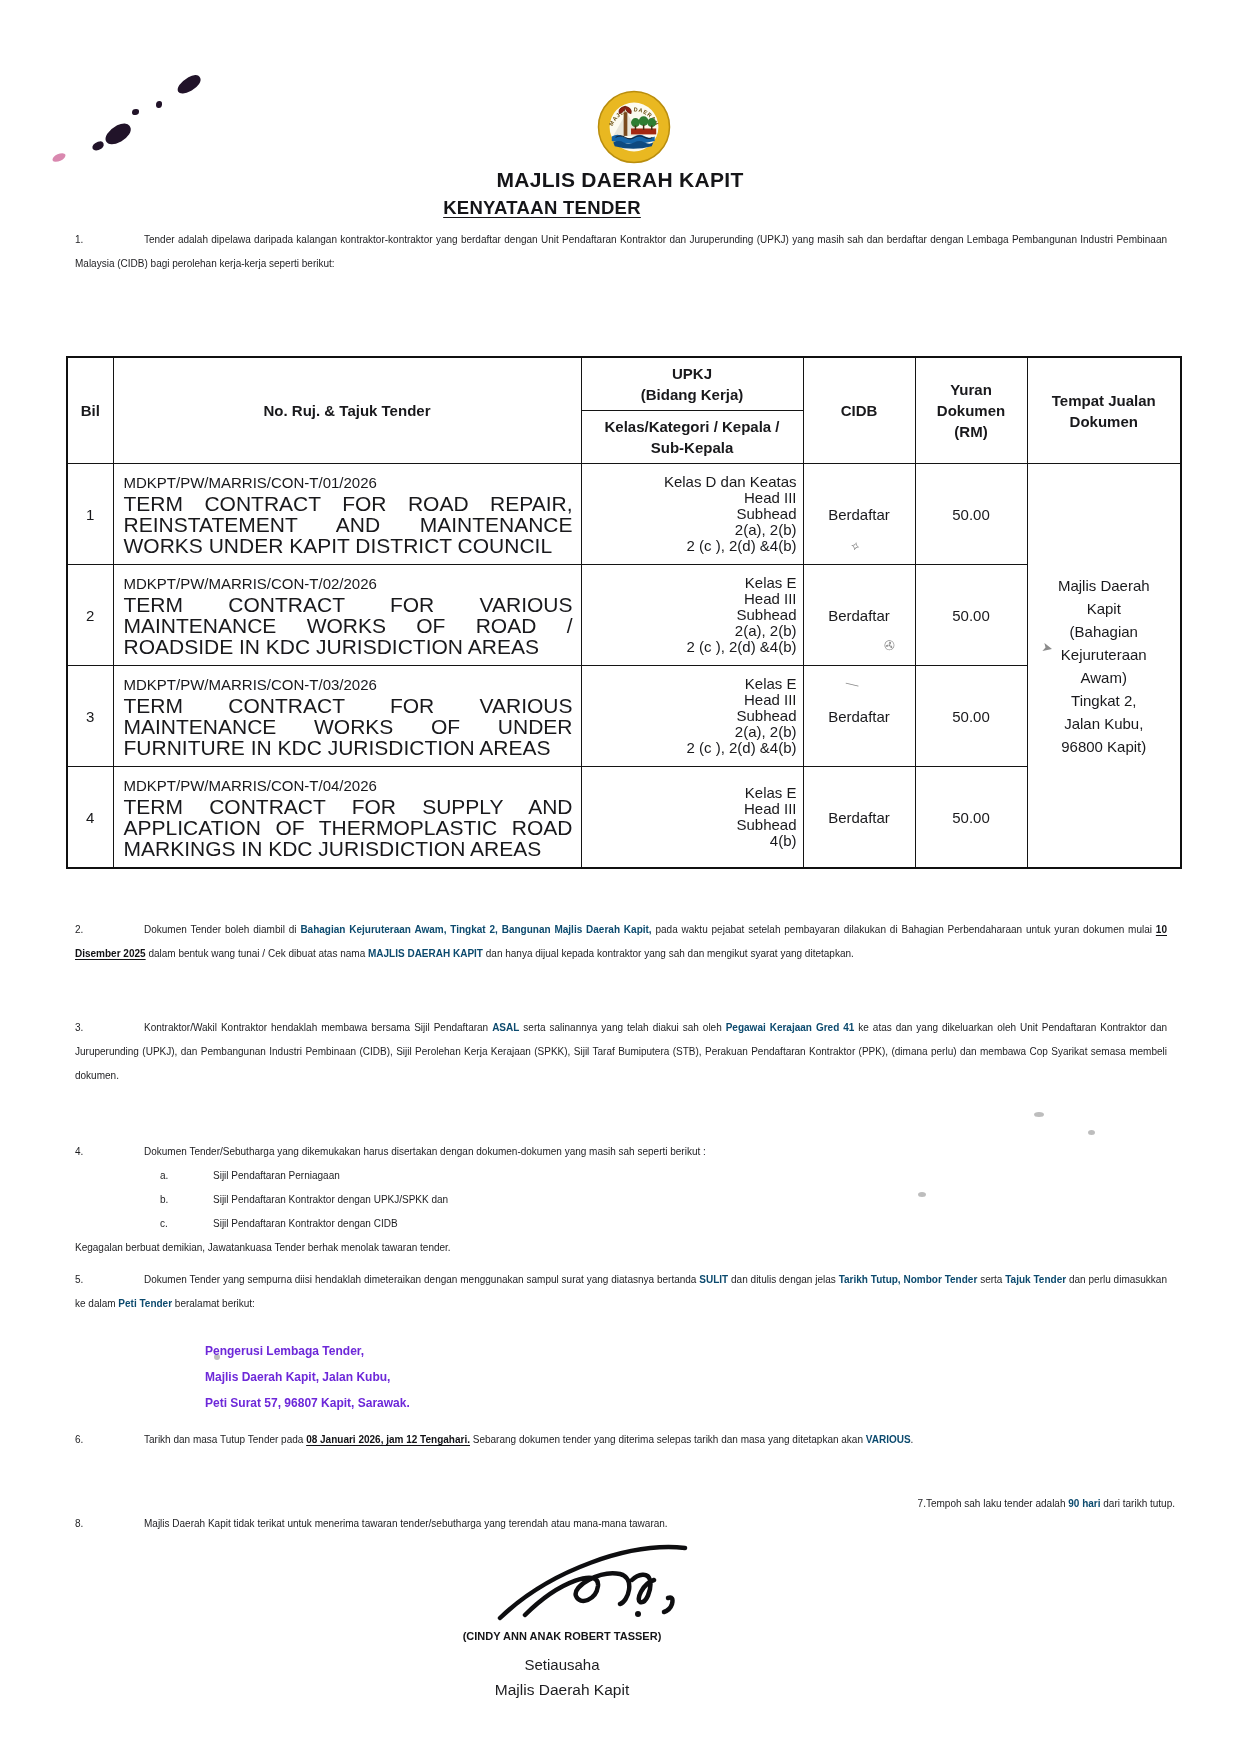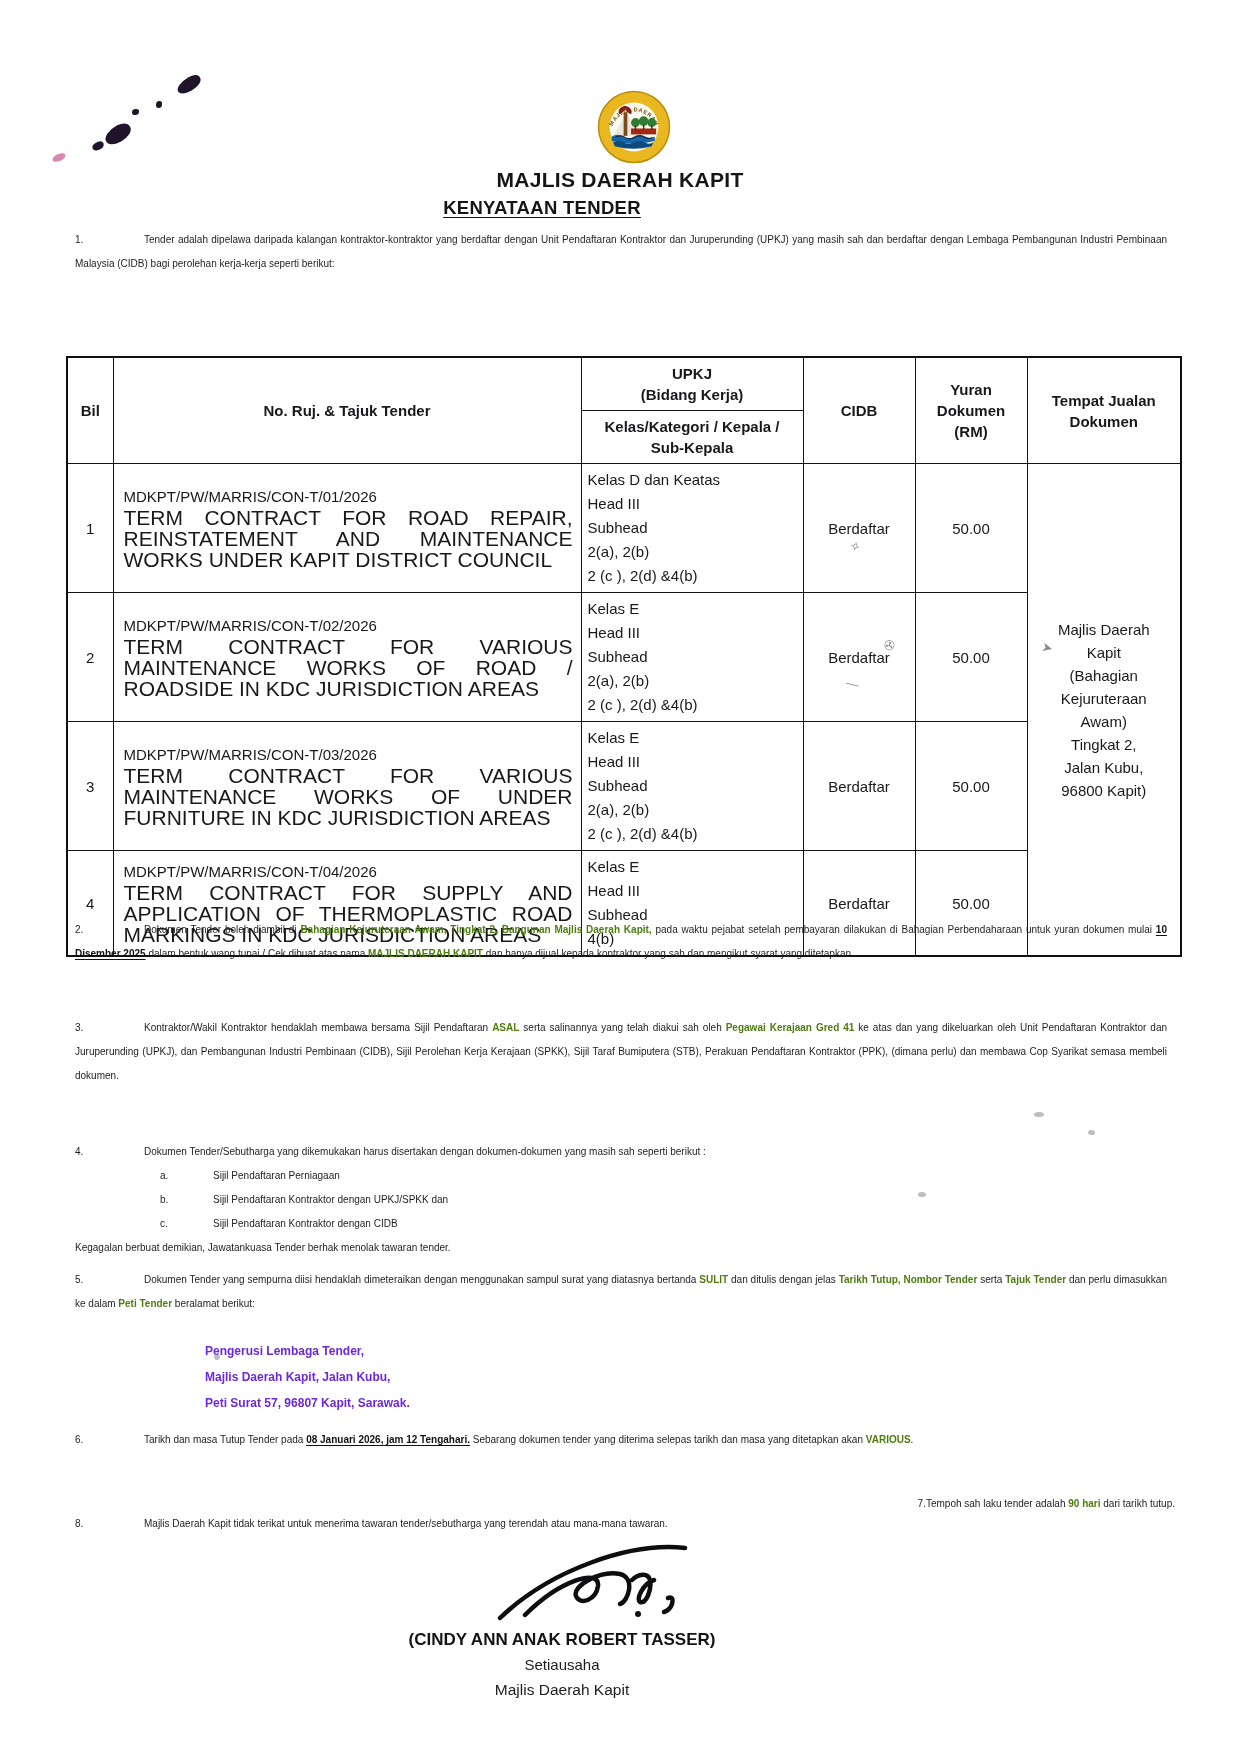--- a/index.html
+++ b/index.html
@@ -16,54 +16,54 @@
   .logo-wrap{position:absolute;left:597px;top:90px;width:74px;height:74px;}
   .org-name{position:absolute;left:0;top:168px;width:1240px;text-align:center;
     font-size:21px;font-weight:bold;letter-spacing:.3px;color:#151518;}
   .doc-title{position:absolute;left:0;top:197px;width:1084px;text-align:center;
     font-size:18.5px;font-weight:bold;letter-spacing:.3px;color:#151518;}
   .doc-title span{text-decoration:underline;text-underline-offset:3px;}
   
   .flowtext{position:absolute;left:75px;width:1092px;font-size:10px;line-height:24px;
     text-align:justify;color:#1d1d20;}
   .pnum{display:inline-block;width:69px;}
-  .b{font-weight:bold;color:#4d7c0f;}
+  .b{font-weight:bold;color:#0c4a6e;}
   .bu{font-weight:bold;text-decoration:underline;text-underline-offset:2px;color:#111114;}
   
   .tender-table{position:absolute;left:66px;top:356px;width:1114px;border-collapse:collapse;
     table-layout:fixed;font-size:15px;color:#19191c;}
   .tender-table col.c-bil{width:46px;}
   .tender-table col.c-ruj{width:468px;}
   .tender-table col.c-upkj{width:222px;}
   .tender-table col.c-cidb{width:112px;}
   .tender-table col.c-yuran{width:112px;}
   .tender-table col.c-tempat{width:154px;}
   .tender-table th,.tender-table td{border:1.6px solid #141414;vertical-align:middle;
     padding:4px 6px;}
   .tender-table{border:2.5px solid #101010;}
   .tender-table th{font-weight:bold;text-align:center;line-height:21px;padding:6px 4px;}
   .th-upkj{padding:0 !important;}
   .upkj-top{border-bottom:1.6px solid #141414;padding:5px 4px;white-space:pre-line;line-height:21px;}
   .upkj-sub{padding:5px 10px;line-height:21px;}
   .cell-center{text-align:center;}
   .cell-ref{font-size:15px;line-height:21px;text-align:left;padding-left:2px;}
   .cell-title{font-size:21px;line-height:21px;text-align:justify;padding-left:2px;}
-  .cell-upkj{white-space:pre-line;text-align:left;line-height:24px;}
+  .cell-upkj{white-space:pre-line;text-align:right;line-height:16px;}
   .cell-tempat{white-space:pre-line;text-align:center;line-height:23px;}
   td.pad-ruj{padding:8px 8px;}
   
   .list-item{margin-left:85px;text-align:left;}
   .item-label{display:inline-block;width:53px;}
   
   .address-block{position:absolute;left:205px;font-weight:bold;font-size:12px;
     line-height:26px;white-space:pre-line;color:#6d28d9;}
   
   .sig-squiggle{position:absolute;left:480px;top:1540px;}
   .sig-name{position:absolute;left:362px;top:1630px;width:400px;text-align:center;
-    font-weight:bold;font-size:17px;color:#141417;}
+    font-weight:bold;font-size:11px;color:#141417;}
   .sig-role{position:absolute;left:362px;top:1656px;width:400px;text-align:center;font-size:15px;}
   .sig-org{position:absolute;left:362px;top:1681px;width:400px;text-align:center;font-size:15.5px;}
   
   .blob{position:absolute;background:#211329;border-radius:60% 40% 55% 45%;}
   .pink-dot{position:absolute;width:14px;height:7px;background:#d06a9b;border-radius:50%;
     transform:rotate(-25deg);opacity:.8;}
   .pencil{position:absolute;color:#8b8b8b;font-size:13px;transform:rotate(14deg);}
   .speck{position:absolute;background:#9a9a9a;border-radius:50%;opacity:.65;}
 </style>
 </head>

